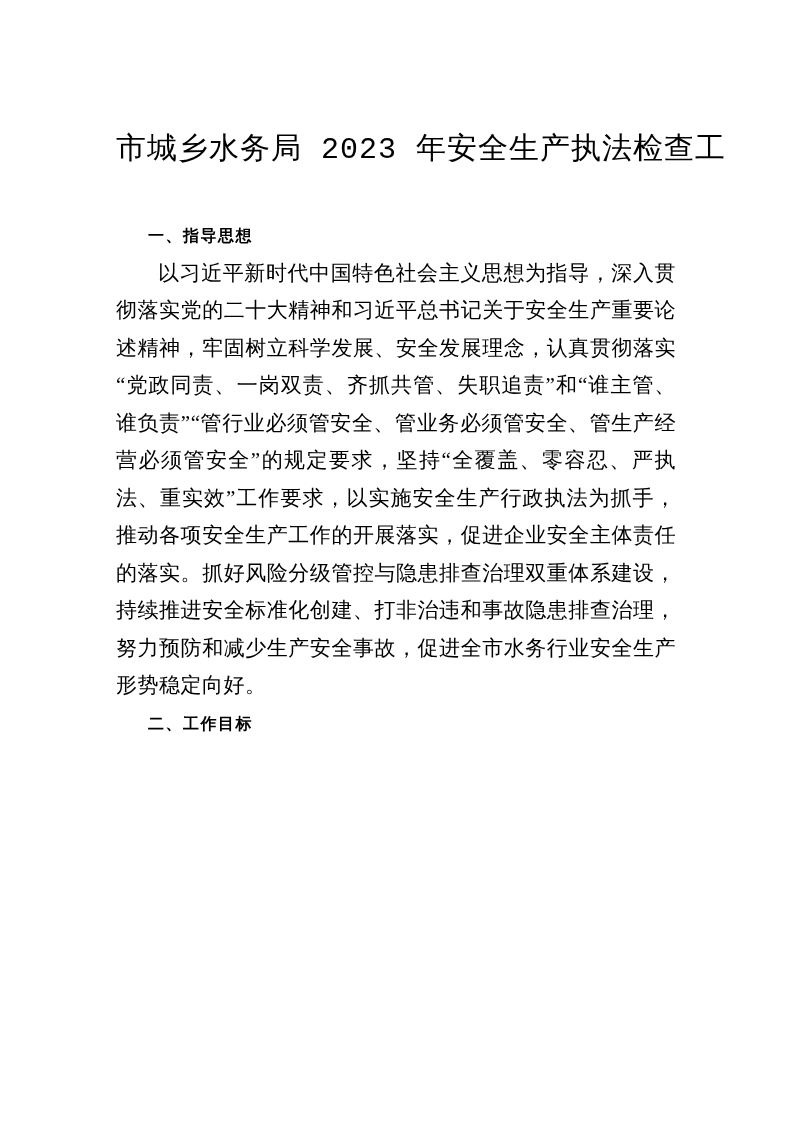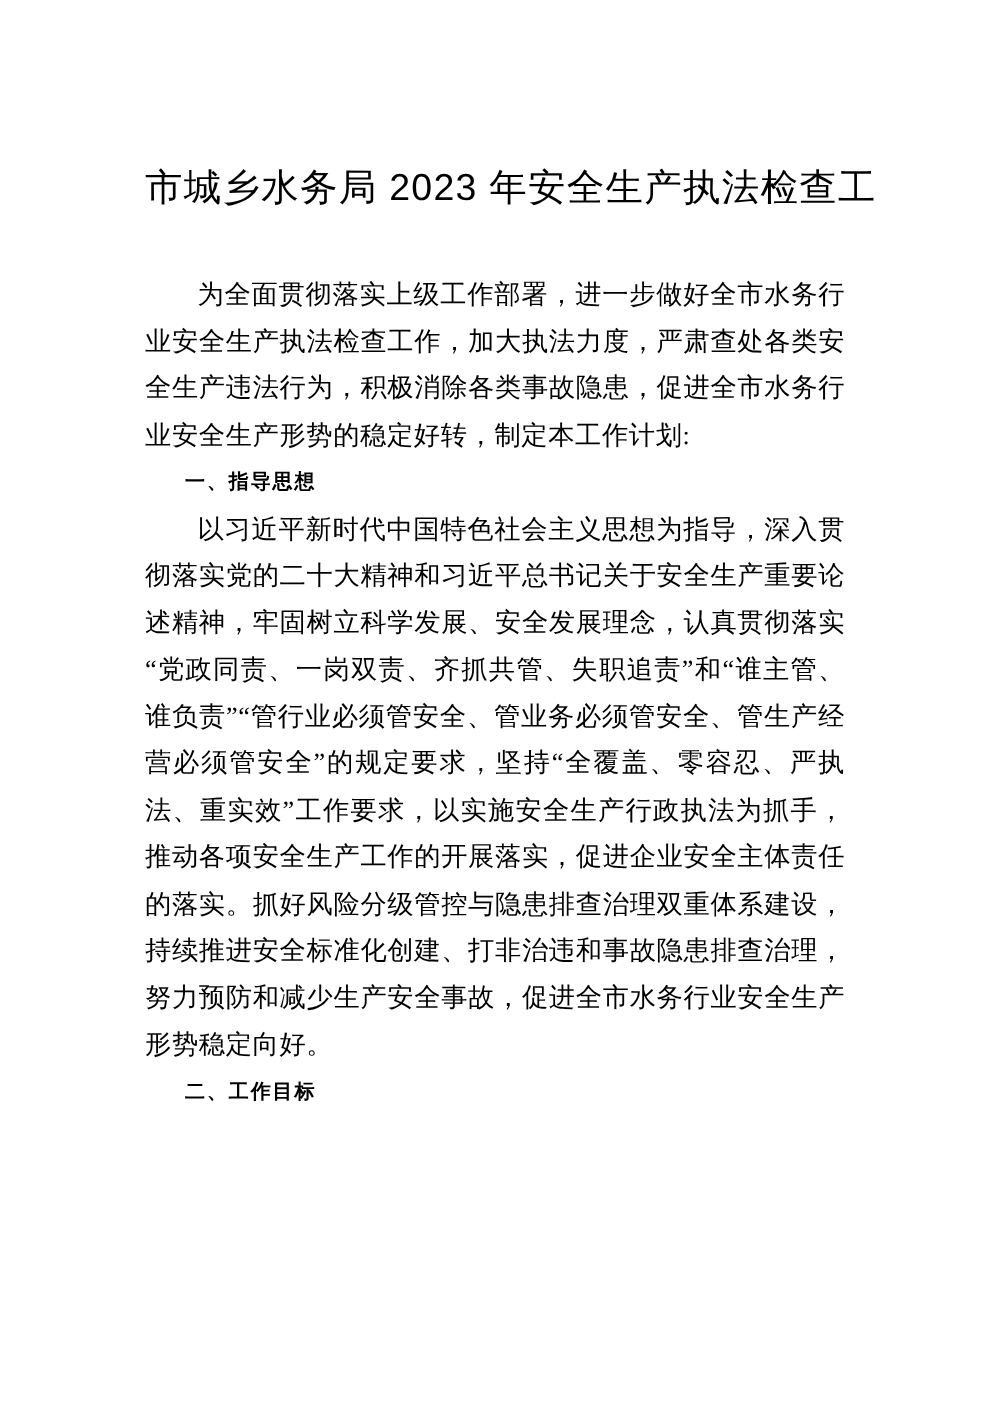--- a/index.html
+++ b/index.html
@@ -13,21 +13,21 @@
     height: 1122px;
     box-sizing: border-box;
     margin: 0;
     padding: 121px 117px 0 116px;
     background: #ffffff;
     color: #000000;
     overflow: hidden;
   }
   .doc-title {
     margin: 0;
-    font-family: Liberation Sans, sans-serif;
+    font-family: Liberation Mono, monospace;
     font-weight: normal;
     font-size: 30px;
     line-height: 59px;
     text-align: left;
     letter-spacing: 1px;
   }
   .title-line {
     display: block;
     white-space: nowrap;
   }
@@ -58,21 +58,20 @@
 <body>
 
 <div class="page">
 
   <h1 class="doc-title">
     <span class="title-line">市城乡水务局 2023 年安全生产执法检查工</span>
   </h1>
 
   <div class="doc-body">
 
-    <p class="para">为全面贯彻落实上级工作部署，进一步做好全市水务行业安全生产执法检查工作，加大执法力度，严肃查处各类安全生产违法行为，积极消除各类事故隐患，促进全市水务行业安全生产形势的稳定好转，制定本工作计划:</p>
 
     <h2 class="sec-heading">一、指导思想</h2>
 
     <p class="para">以习近平新时代中国特色社会主义思想为指导，深入贯彻落实党的二十大精神和习近平总书记关于安全生产重要论述精神，牢固树立科学发展、安全发展理念，认真贯彻落实“党政同责、一岗双责、齐抓共管、失职追责”和“谁主管、谁负责”“管行业必须管安全、管业务必须管安全、管生产经营必须管安全”的规定要求，坚持“全覆盖、零容忍、严执法、重实效”工作要求，以实施安全生产行政执法为抓手，推动各项安全生产工作的开展落实，促进企业安全主体责任的落实。抓好风险分级管控与隐患排查治理双重体系建设，持续推进安全标准化创建、打非治违和事故隐患排查治理，努力预防和减少生产安全事故，促进全市水务行业安全生产形势稳定向好。</p>
 
     <h2 class="sec-heading">二、工作目标</h2>
 
 
   </div>
 

